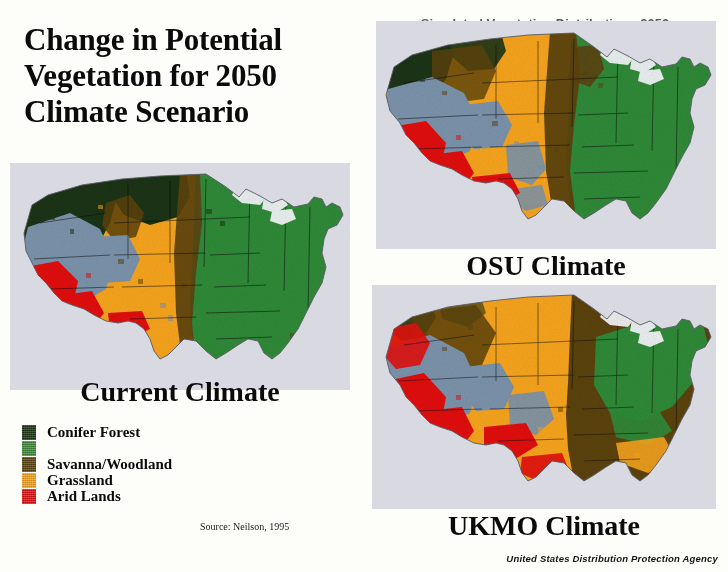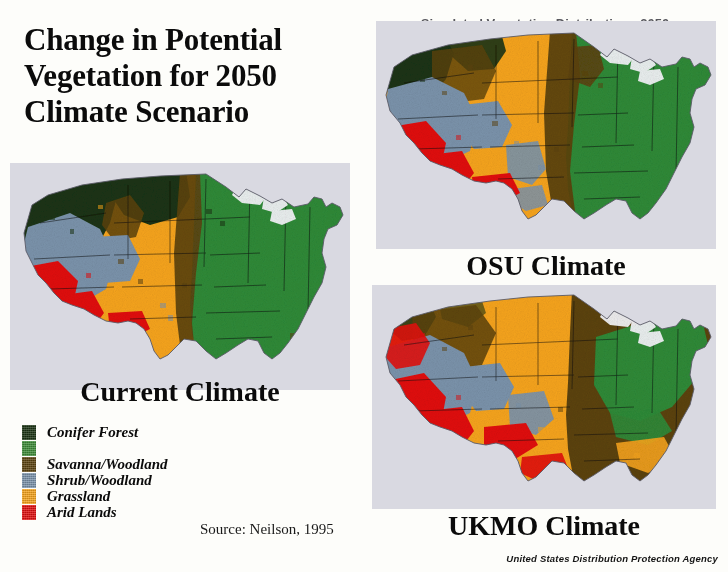--- a/index.html
+++ b/index.html
@@ -56,21 +56,21 @@
     font-weight:bold; font-size:13px; line-height:13px;
     color:#2a2a33; text-align:center; white-space:nowrap;
     opacity:.78;
   }
 
   
   #legend{
     position:absolute; left:22px; top:424px; width:190px;
   }
   .legend-row{
-    display:flex; align-items:center; height:16px;font-style:italic;
+    display:flex; align-items:center; height:16px;
   }
   .legend-swatch{
     width:14px; height:15px; flex:0 0 14px;
     margin-right:11px;
     position:relative; overflow:hidden;
     border:0;
   }
   .legend-swatch .tex{
     position:absolute; inset:0;
     opacity:.30;
@@ -81,21 +81,21 @@
   .legend-label{
     font-family:"Liberation Serif", serif;
     font-weight:bold; font-size:15px; line-height:16px;
     color:#0b0b0b; white-space:nowrap;
   }
 
   
   #source-note{
     position:absolute; left:200px; top:521px;
     font-family:"Liberation Serif", serif;
-    font-size:15px; color:#1a1a1a; white-space:nowrap;
+    font-size:10px; color:#1a1a1a; white-space:nowrap;
   }
 
   
   #epa-footer{
     position:absolute; right:10px; bottom:8px;
     font-family:"Liberation Sans", sans-serif;
     font-weight:bold; font-style:italic;
     font-size:9.5px; letter-spacing:.2px;
     color:#141414; white-space:nowrap;
   }
@@ -394,26 +394,20 @@
       </span>
   </div>
 
   <div class="legend-row">
     <span class="legend-swatch" style="background-color: rgb(92, 67, 16);">
         <i class="tex"></i>
       </span>
     <span class="legend-label">Savanna/Woodland</span>
   </div>
 
-  <div class="legend-row">
-    <span class="legend-swatch" style="background-color: rgb(123, 147, 171);">
-        <i class="tex"></i>
-      </span>
-    <span class="legend-label">Shrub/Woodland</span>
-  </div>
 
   <div class="legend-row">
     <span class="legend-swatch" style="background-color: rgb(246, 164, 29);">
         <i class="tex"></i>
       </span>
     <span class="legend-label">Grassland</span>
   </div>
 
   <div class="legend-row">
     <span class="legend-swatch" style="background-color: rgb(225, 16, 16);">

